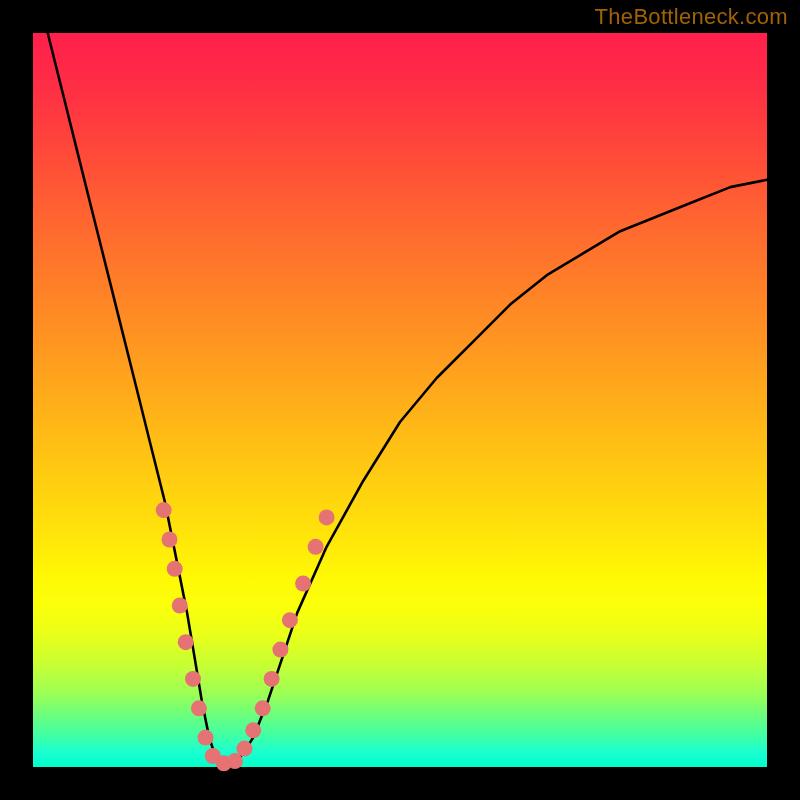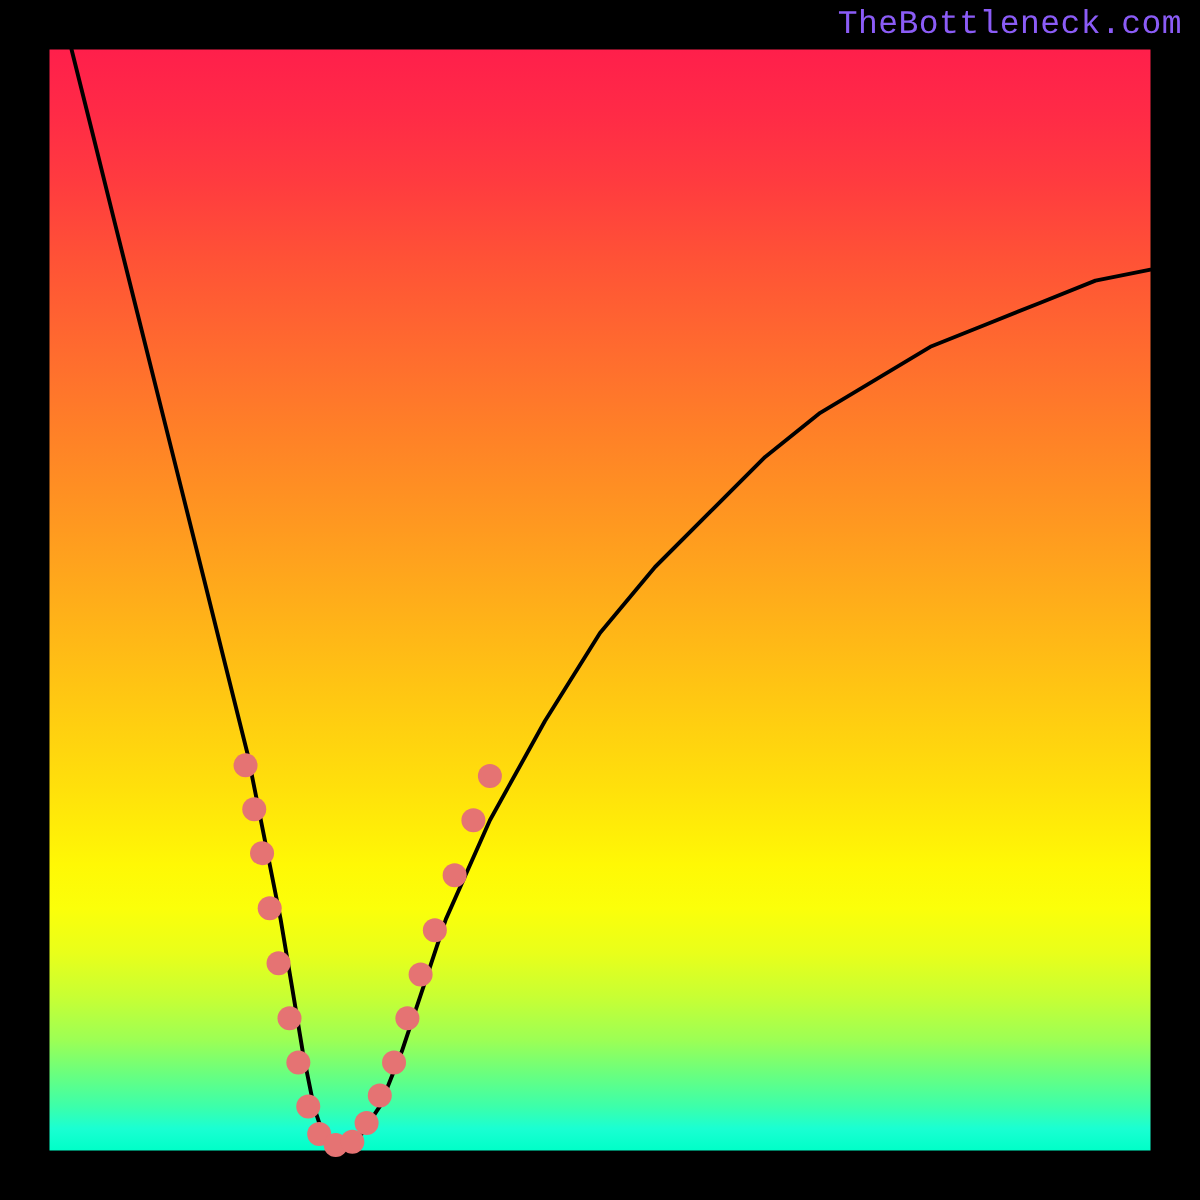--- a/index.html
+++ b/index.html
@@ -46,24 +46,23 @@
       #1affd2 98%,
       #00ffc8 100%
     );
   }
   .watermark {
     position: absolute;
     top: 4px;
     right: 12px;
     font-size: 22px;
     font-weight: 500;
-    color: #8b5cf6;
+    color: #a16207;
     letter-spacing: 0.3px;
     user-select: none;
-    font-family: Liberation Mono, monospace;
   }
   svg.curve {
     position: absolute;
     left: 0;
     top: 0;
     width: 734px;
     height: 734px;
     overflow: visible;
   }
   .curve-path {

